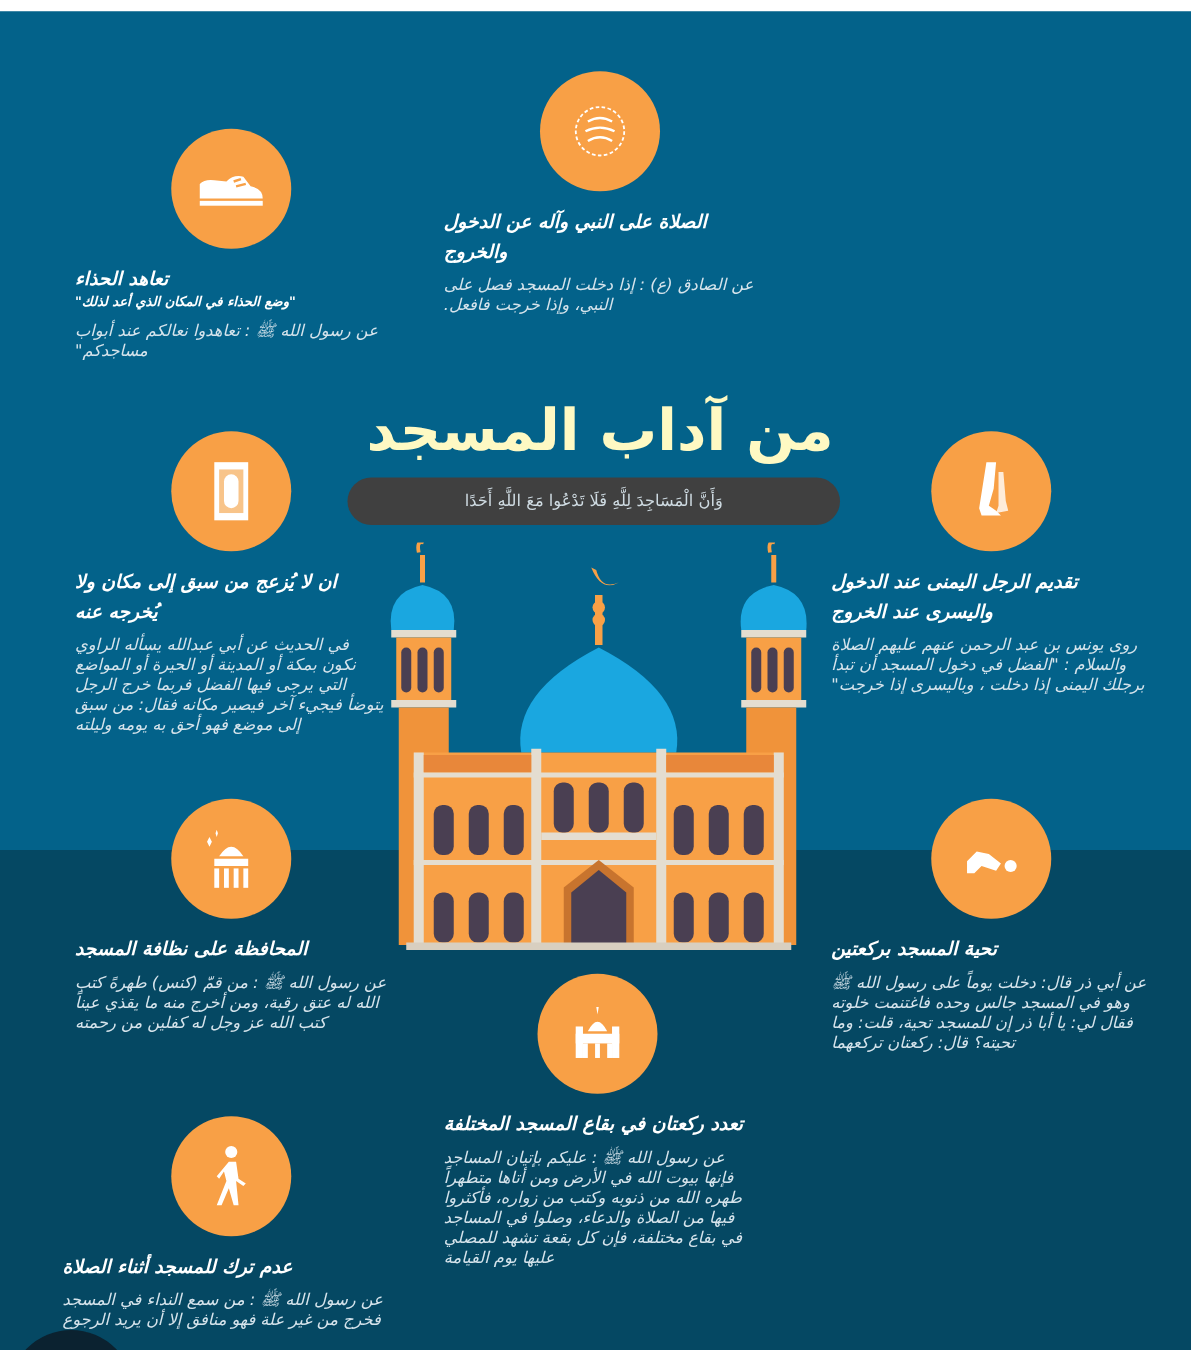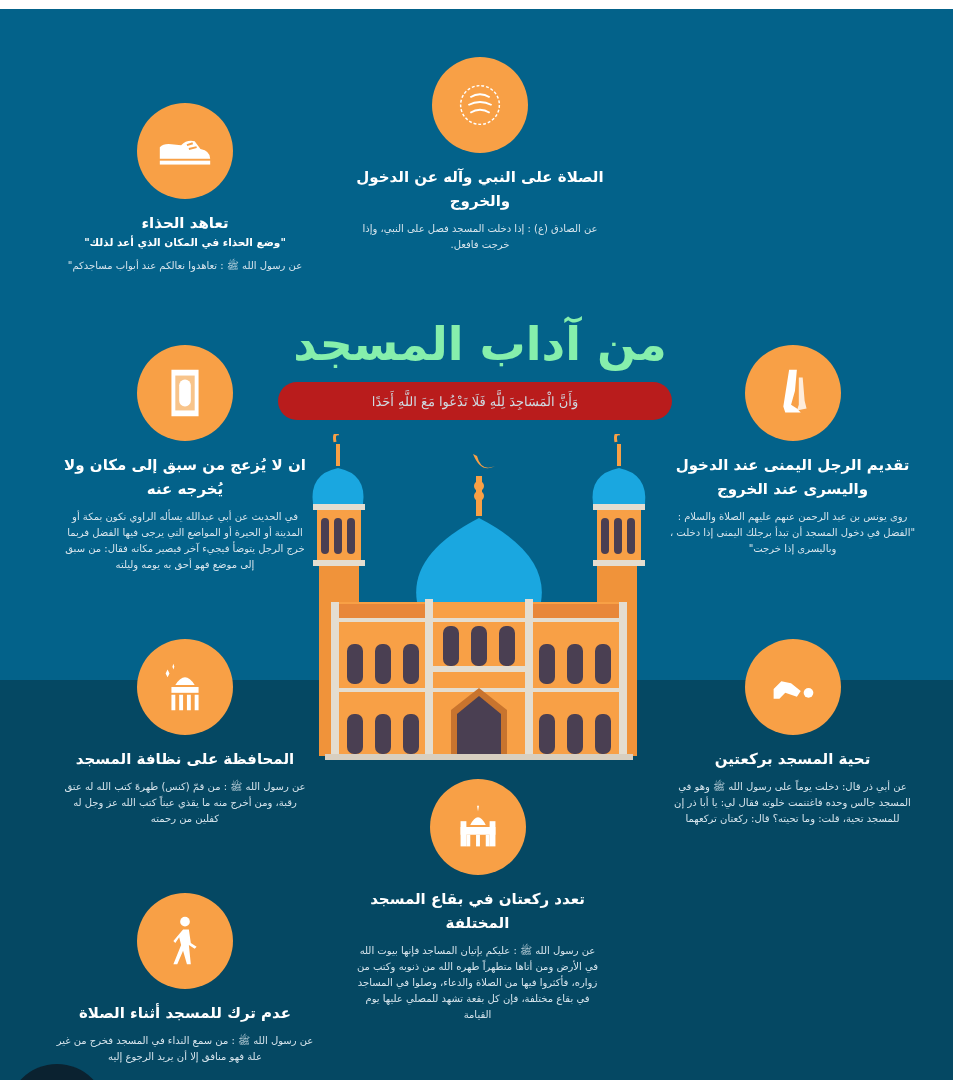--- a/index.html
+++ b/index.html
@@ -8,47 +8,47 @@
 
     .poster {
       position: absolute; left: 0; top: 9px; width: 953px; height: 1071px;
       background: #03628a; overflow: hidden;
     }
     .poster .lower-band {
       position: absolute; left: 0; top: 671px; width: 953px; height: 400px;
       background: #054863;
     }
 
-    .item { position: absolute; text-align: center; direction: rtl; color: #ffffff; }
+    .item { position: absolute; text-align: left; direction: rtl; color: #ffffff; font-style: italic; }
     .circle {
       width: 96px; height: 96px; border-radius: 50%;
       background: #f8a046; margin: 0 auto;
       display: flex; align-items: center; justify-content: center;
     }
     .circle svg { width: 62px; height: 62px; }
     .item .title {
       font-family: "DejaVu Sans", sans-serif; font-weight: bold;
       font-size: 15px; line-height: 24px; margin-top: 12px; color: #ffffff;
     }
     .item .subtitle {
       font-size: 10.5px; line-height: 15px; color: #ffffff; font-weight: bold;
     }
     .item .desc {
-      font-size: 10px; line-height: 16px; color: #d6e4ec; margin-top: 8px;
+      font-size: 13px; line-height: 16px; color: #d6e4ec; margin-top: 8px;
     }
 
     .main-title {
       position: absolute; left: 280px; top: 305px; width: 400px;
       text-align: center; direction: rtl;
       font-family: "DejaVu Sans", sans-serif; font-weight: bold;
-      font-size: 46px; line-height: 60px; color: #86efac;
+      font-size: 46px; line-height: 60px; color: #fef9c3;
     }
     .verse-banner {
       position: absolute; left: 278px; top: 373px; width: 394px; height: 38px;
-      border-radius: 19px; background: #b91c1c;
+      border-radius: 19px; background: #404040;
       display: flex; align-items: center; justify-content: center;
       direction: rtl; font-family: "DejaVu Serif", serif;
       font-size: 13px; color: #cfdbe2;
     }
 
     .mosque { position: absolute; left: 305px; top: 425px; width: 345px; height: 330px; }
     .corner-blob {
       position: absolute; left: 7px; top: 1055px; width: 100px; height: 100px;
       border-radius: 50%; background: #0b2230;
     }

